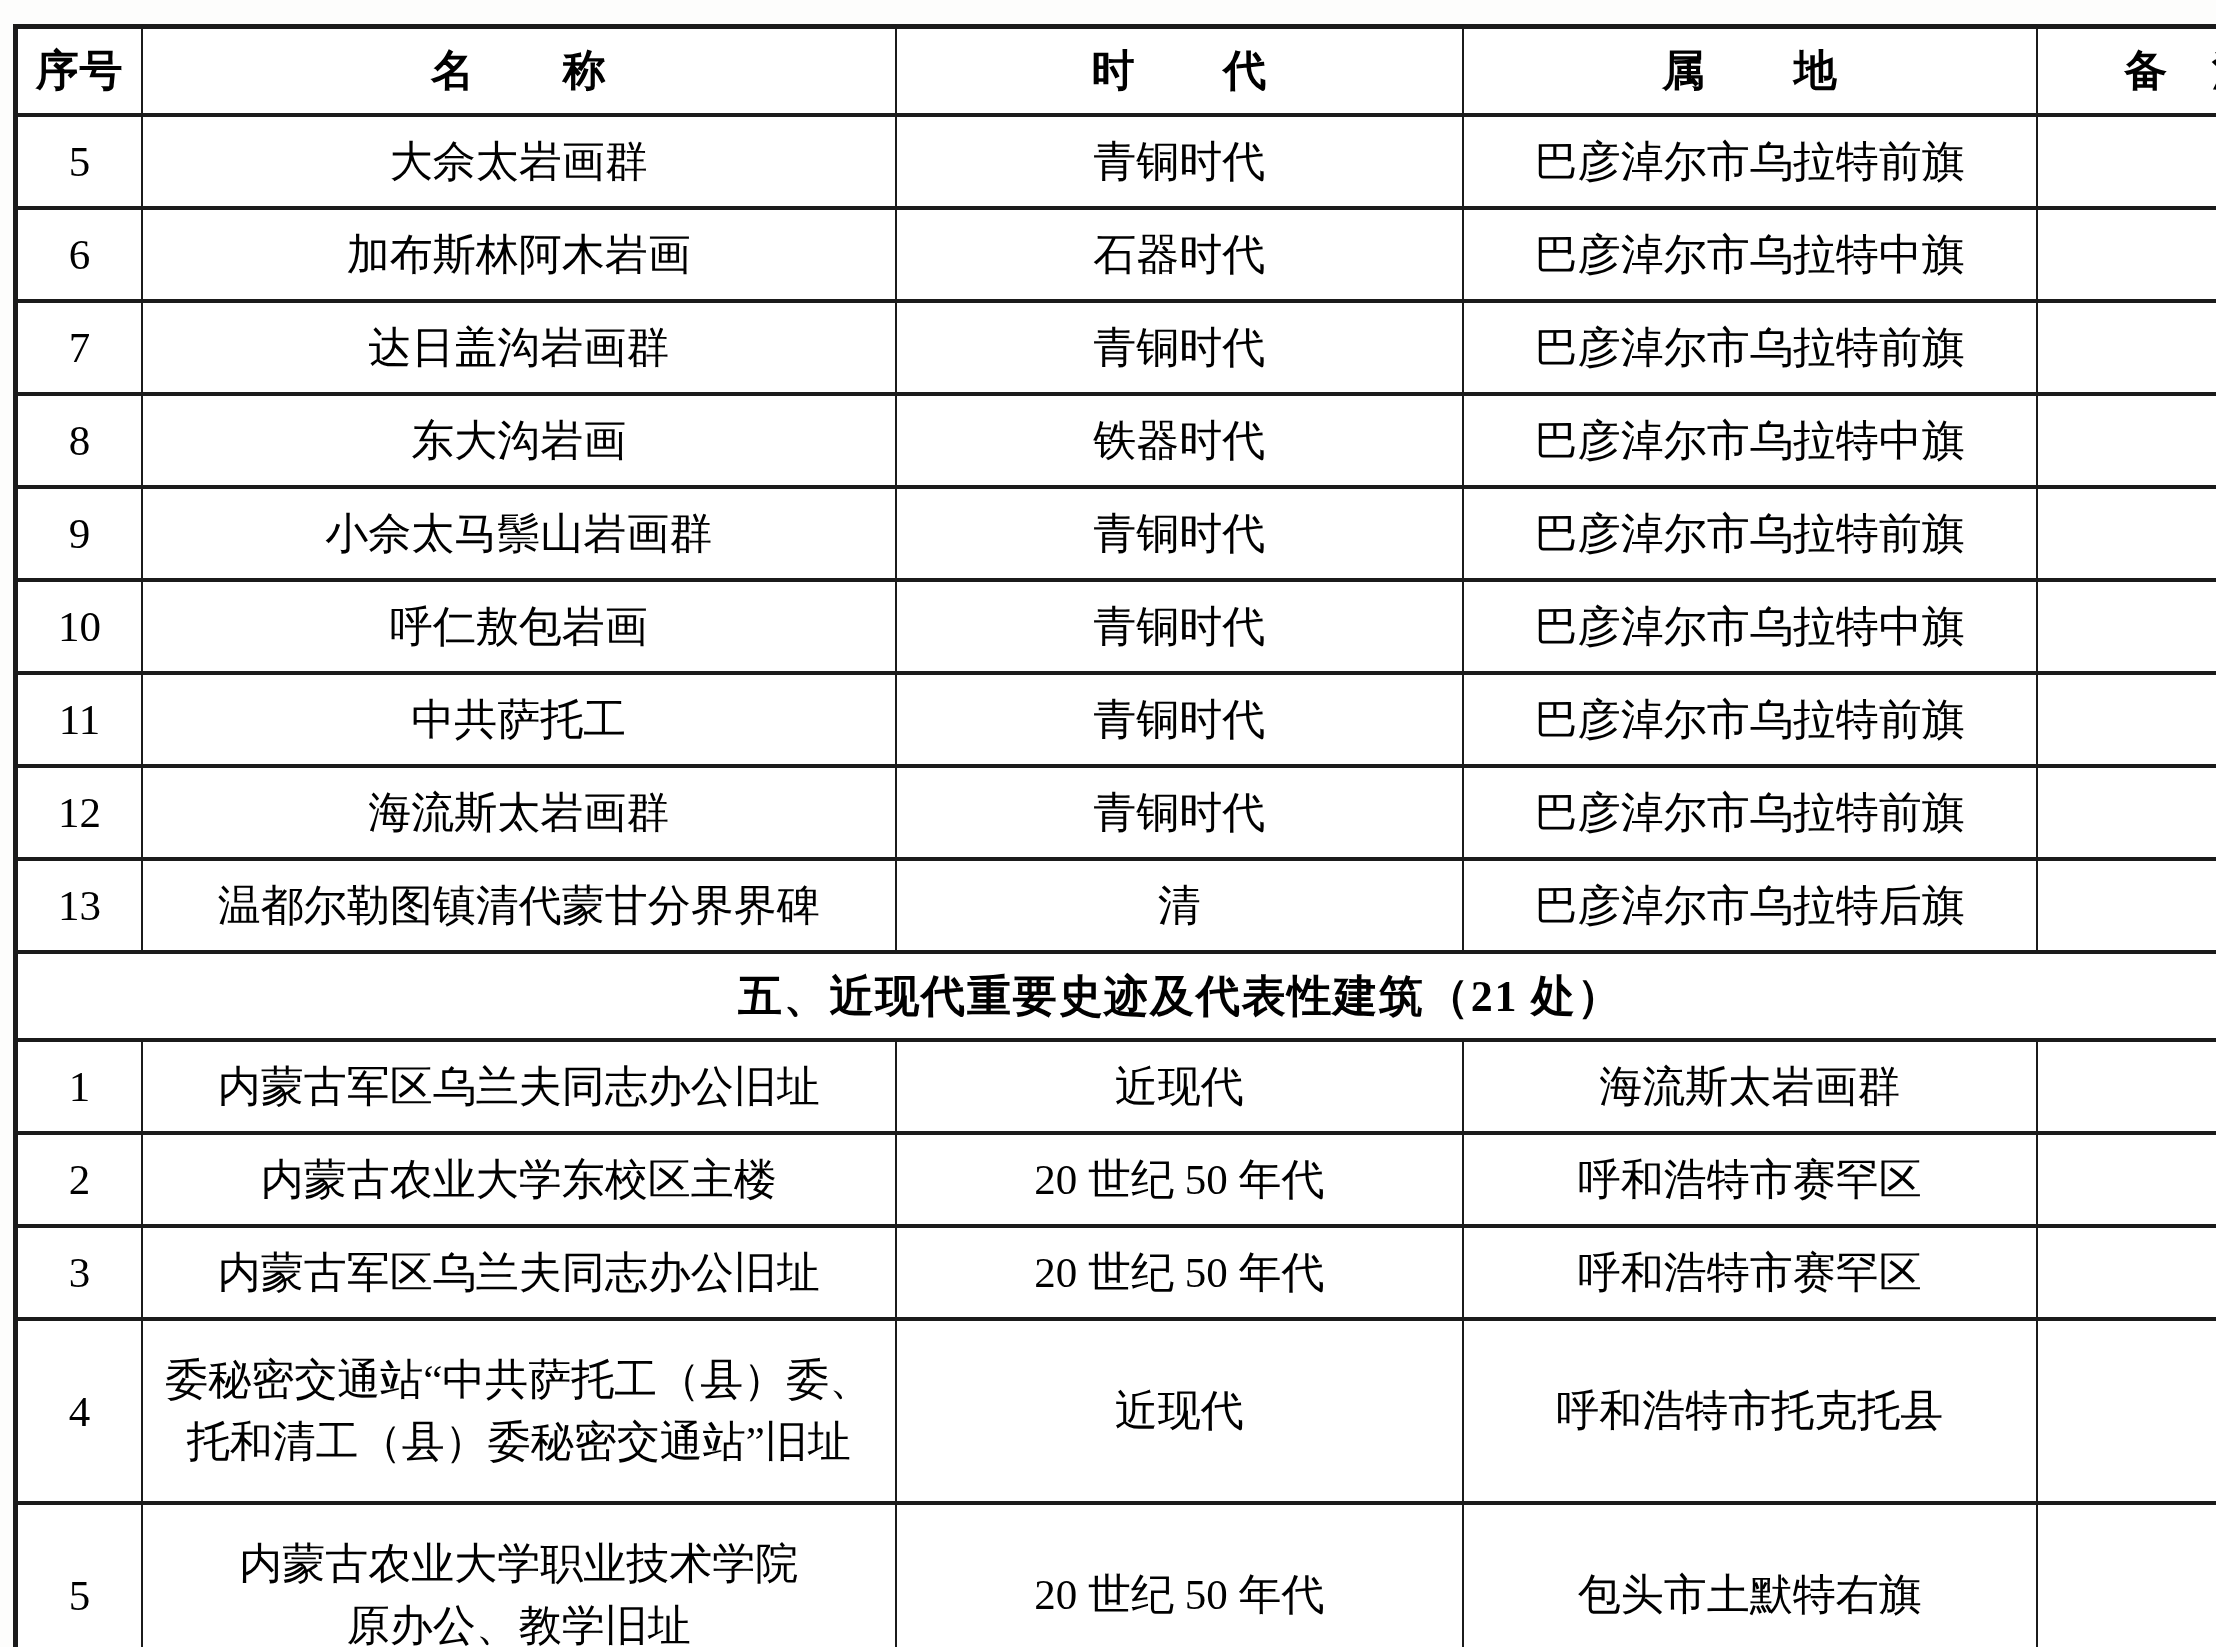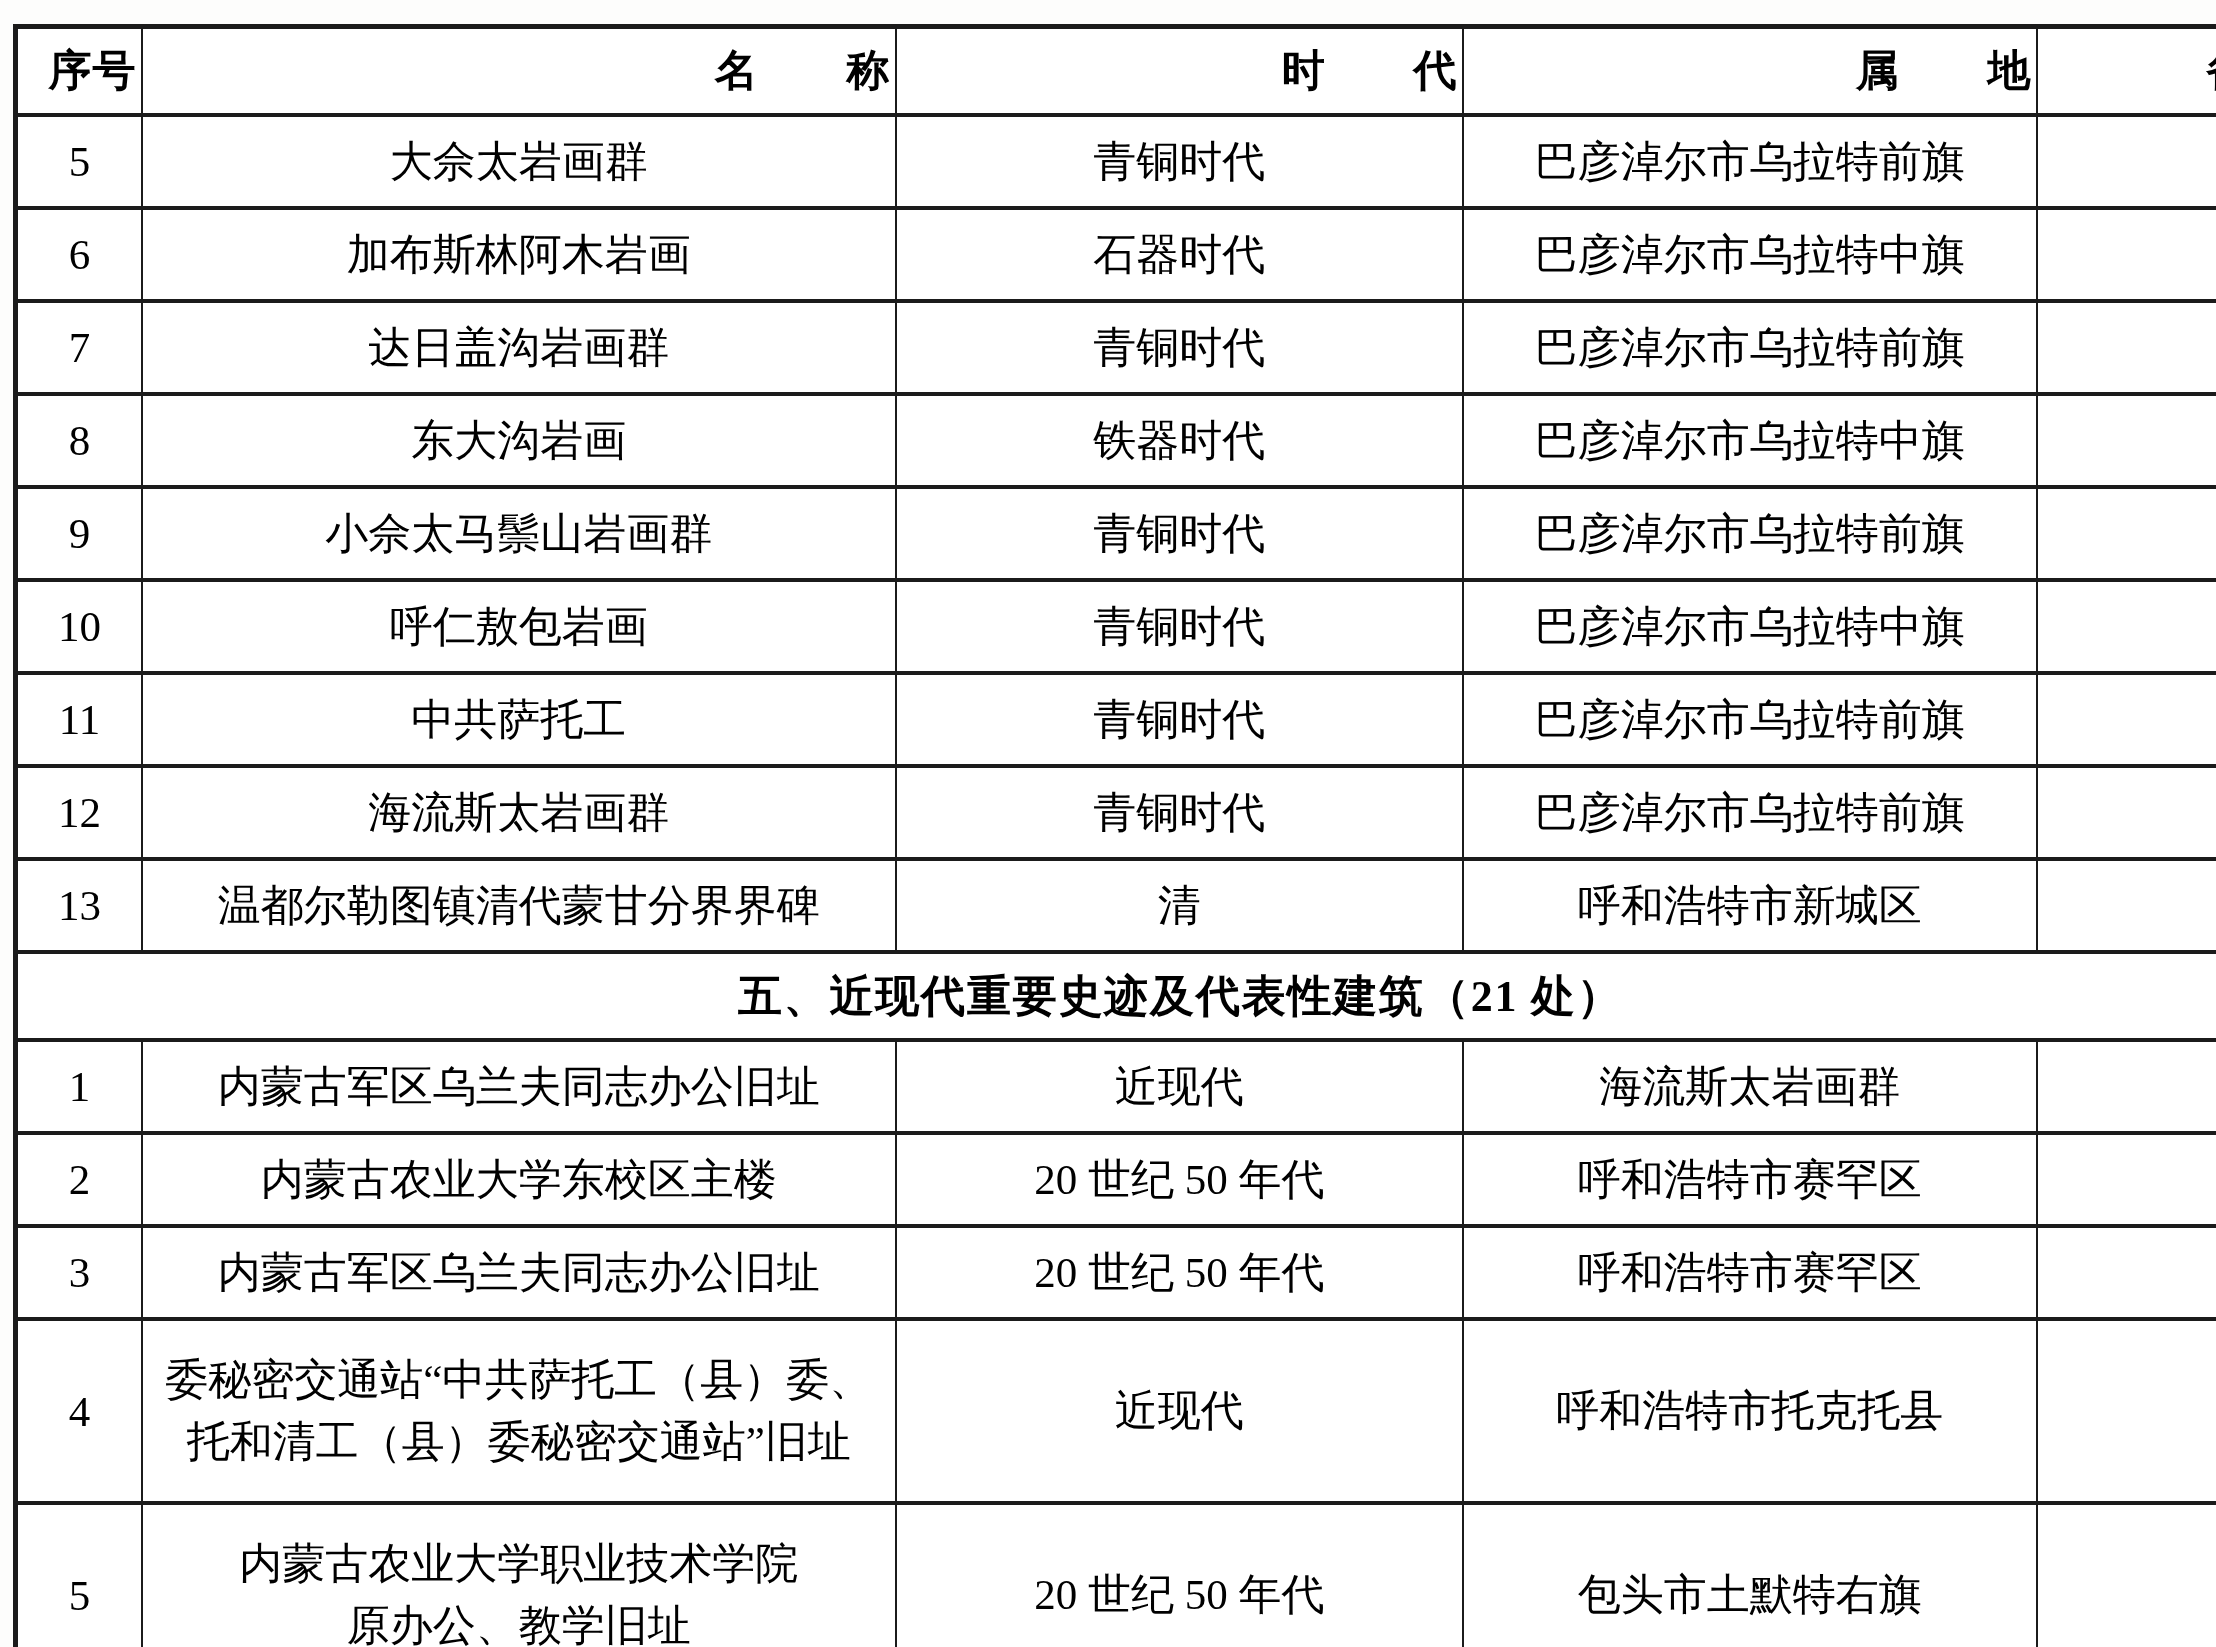--- a/index.html
+++ b/index.html
@@ -37,21 +37,20 @@
     text-align: center;
     vertical-align: middle;
     padding: 0 4.4px;
     overflow: hidden;
   }
   table.heritage th {
     font-size: 43px;
     font-weight: bold;
     height: 84px;
     letter-spacing: 0.9px;
-    text-align: right;
   }
   tr.row-single td { height: 89px; font-size: 43px; }
   tr.row-double td { height: 180px; font-size: 43px; }
   td.cell-text { white-space: pre-line; line-height: 1.45; }
   tr.row-section td {
     height: 84px;
     font-size: 44px;
     font-weight: bold;
     letter-spacing: 1.8px;
   }
@@ -139,21 +138,21 @@
       <td class="cell-text">海流斯太岩画群</td>
       <td>青铜时代</td>
       <td>巴彦淖尔市乌拉特前旗</td>
       <td></td>
     </tr>
 
     <tr class="row-single">
       <td>13</td>
       <td class="cell-text">温都尔勒图镇清代蒙甘分界界碑</td>
       <td>清</td>
-      <td>呼和浩特市新城区</td>
+      <td>巴彦淖尔市乌拉特后旗</td>
       <td></td>
     </tr>
 
     <tr class="row-section">
       <td colspan="5">五、近现代重要史迹及代表性建筑（21 处）</td>
     </tr>
 
     <tr class="row-single">
       <td>1</td>
       <td class="cell-text">内蒙古军区乌兰夫同志办公旧址</td>

